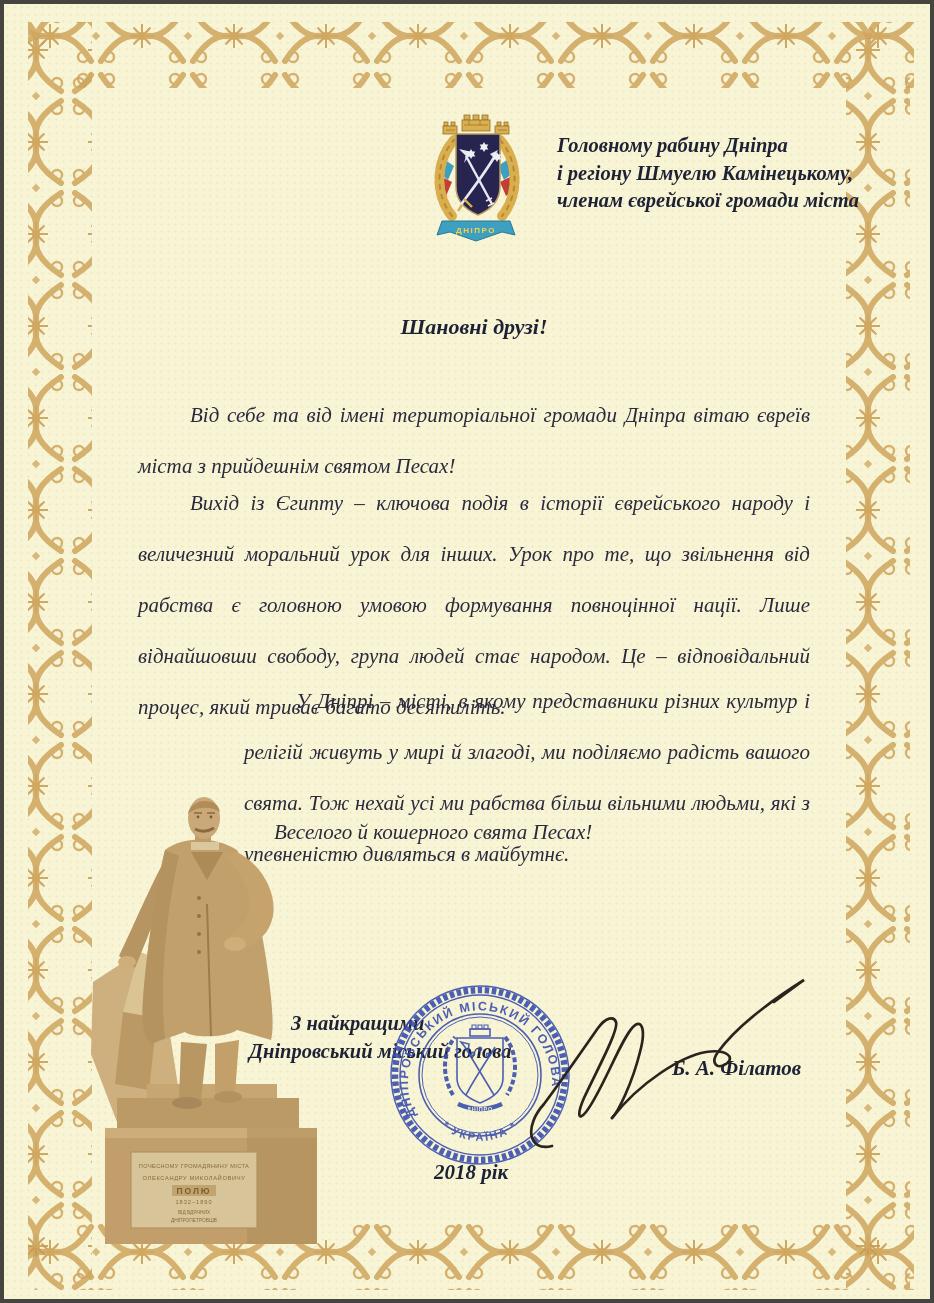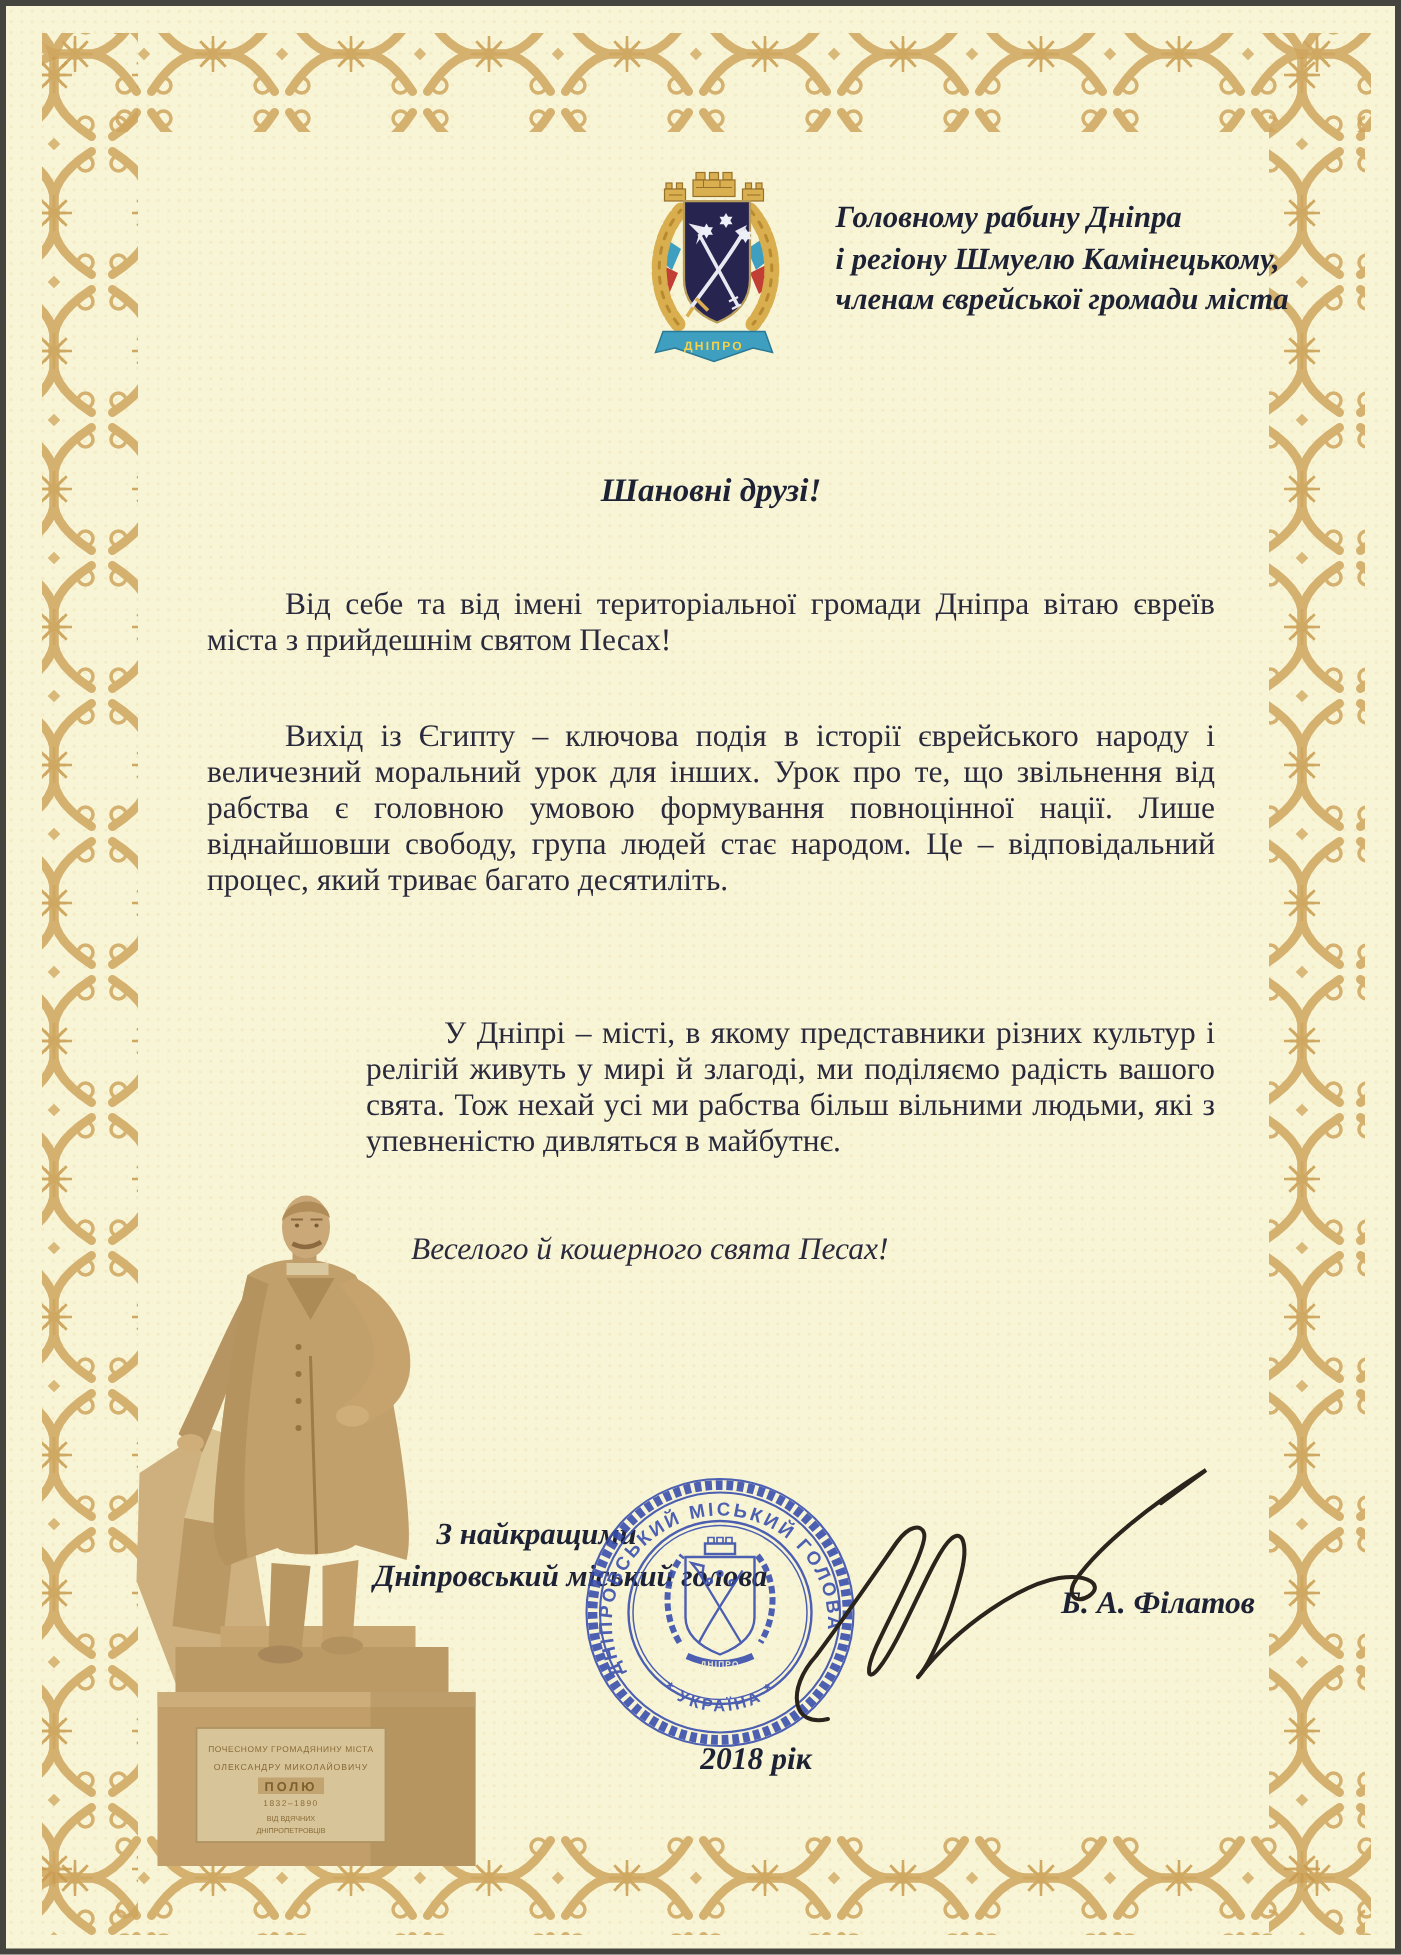--- a/index.html
+++ b/index.html
@@ -27,21 +27,22 @@
   }
   
   .salutation{
     left:134px;top:300px;width:672px;
     text-align:center;
     font-style:italic;font-weight:bold;
     font-size:22px;color:#1d2134;margin-top:10px;
   }
   
   .para{
-    font-size:21px;line-height:24px;
+    font-style:italic;
+    font-size:21px;line-height:51px;
     text-align:justify;
     color:#2a2a3c;
   }
   .p1{left:134px;top:386px;width:672px;text-indent:52px;}
   .p2{left:134px;top:474px;width:672px;text-indent:52px;}
   .p3{left:240px;top:672px;width:566px;text-indent:52px;}
   .closing{
     left:240px;top:816px;width:566px;
     font-style:italic;font-size:21px;color:#2a2a3c;
     text-indent:30px;
@@ -50,24 +51,24 @@
   .signoff{
     left:245px;top:1006px;width:320px;
     font-style:italic;font-weight:bold;
     font-size:20.5px;line-height:27.5px;
     color:#1d2134;z-index:2;
   }
   .signoff .l0{padding-left:42px;}
   .signer{
     left:668px;top:1052px;width:200px;
     font-style:italic;font-weight:bold;
-    font-size:21px;color:#1d2134;z-index:4;text-align:center;
+    font-size:21px;color:#1d2134;z-index:4;
   }
   .yearline{
-    left:430px;top:1156px;width:140px;text-align:center;
+    left:430px;top:1156px;width:140px;
     font-style:italic;font-weight:bold;
     font-size:21px;color:#1d2134;z-index:4;
   }
   .emblem-box{left:410px;top:110px;width:124px;height:136px;}
   .statue-box{left:83px;top:782px;width:240px;height:460px;z-index:1;}
   .seal-box{left:384px;top:979px;width:184px;height:184px;z-index:3;opacity:.9;}
   .sig-box{left:518px;top:952px;width:300px;height:215px;z-index:5;}
   .border-svg{left:0;top:0;width:934px;height:1303px;z-index:0;}
 </style>
 </head>

